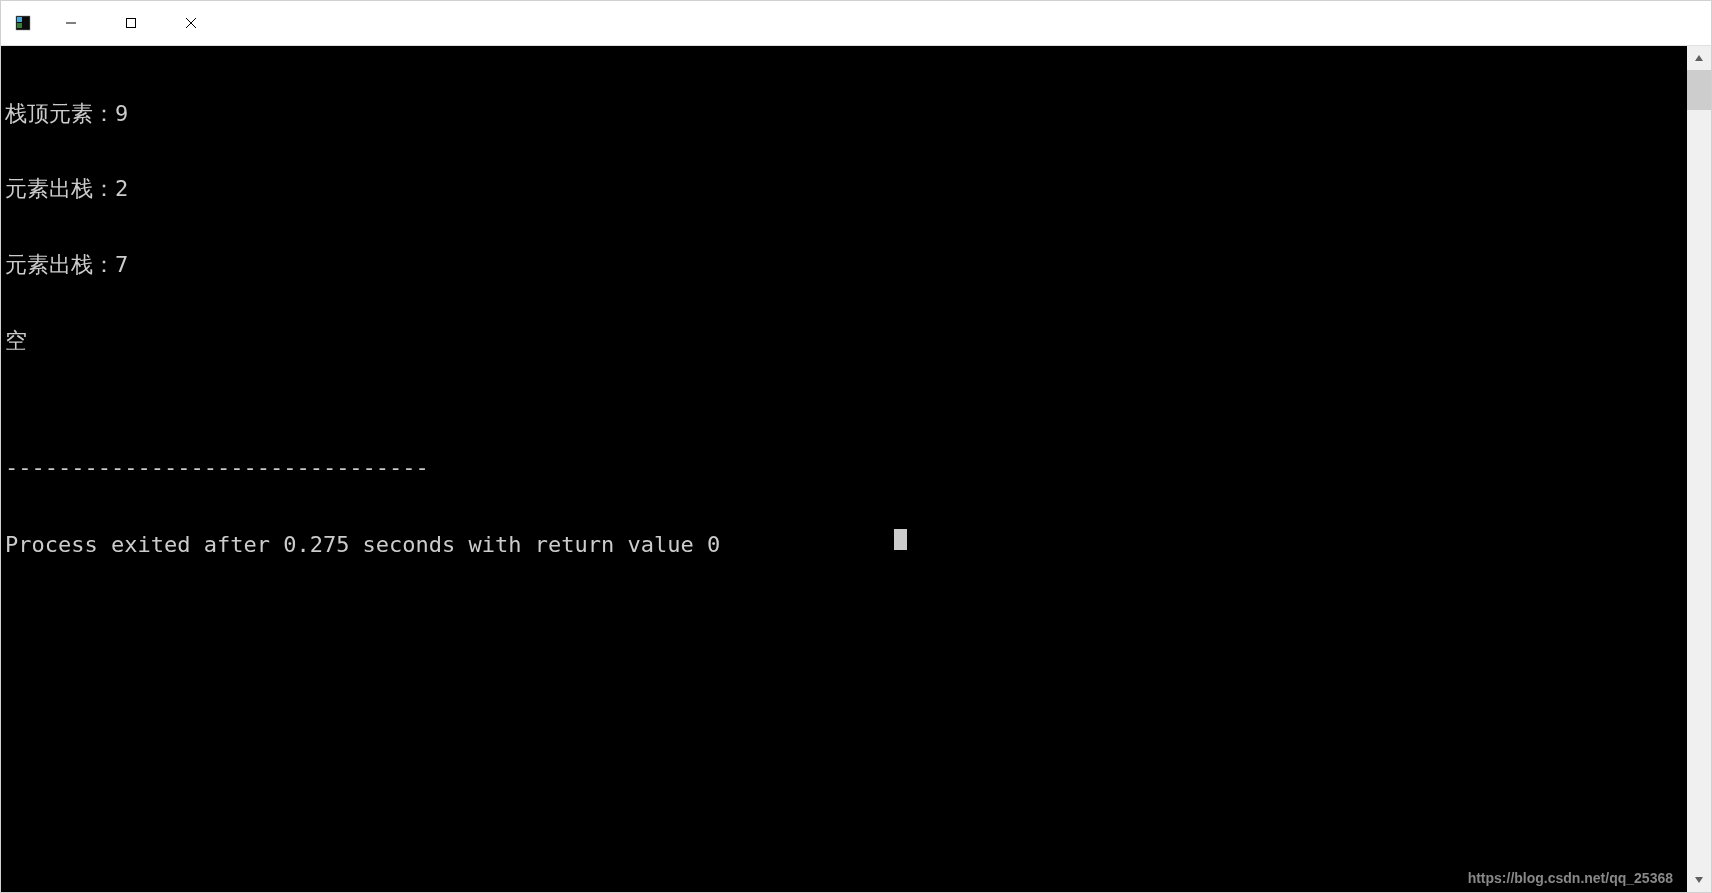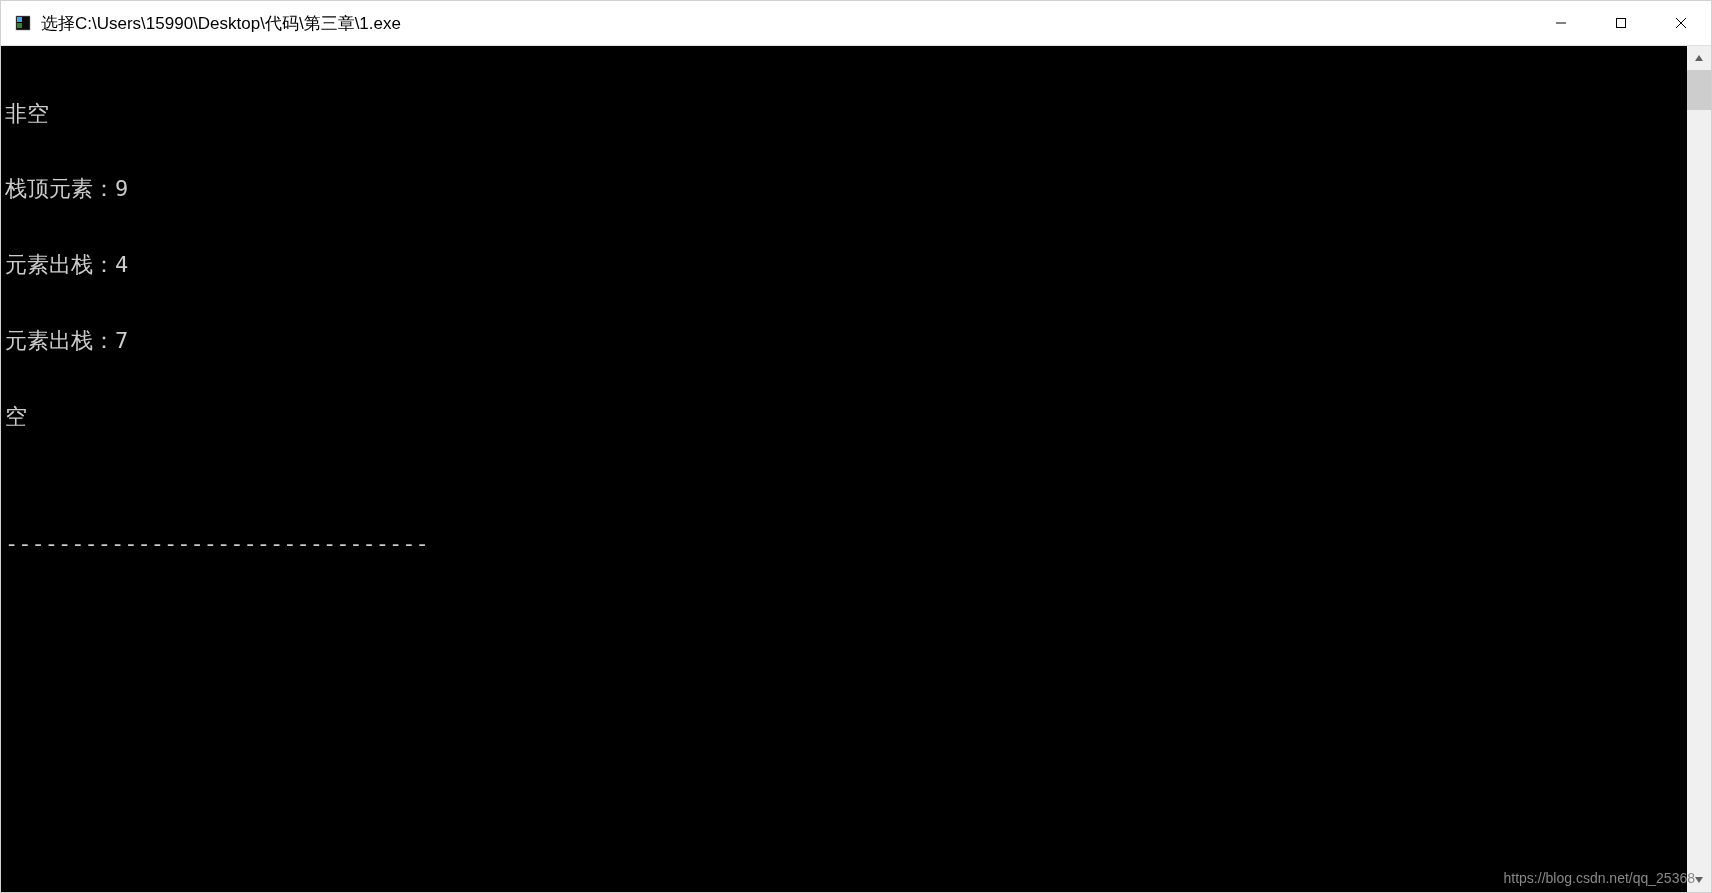--- a/index.html
+++ b/index.html
@@ -140,40 +140,40 @@
       top: 0;
       left: 0;
       right: 0;
       height: 40px;
       background: #cdcdcd;
       cursor: pointer;
     }
     .watermark {
       position: absolute;
       bottom: 6px;
-      right: 16px;
+      right: 38px;
       font-size: 14px;
       color: #888888;
       font-family: Arial, sans-serif;
       pointer-events: none;
+      font-weight: bold;
     }
   </style>
 </head>
 <body>
 
 <div class="window">
   <div class="titlebar">
     <div class="titlebar-icon">
       <svg viewBox="0 0 16 16">
         <rect x="1" y="1" width="14" height="14" fill="#0c0c0c" stroke="#888" stroke-width="0.5"></rect>
         <rect x="2" y="2" width="5" height="5" fill="#4aa8d8"></rect>
         <rect x="2" y="8" width="5" height="5" fill="#3a7a3a"></rect>
       </svg>
     </div>
-    <div class="titlebar-title">选择C:\Users\15990\Desktop\代码\第三章\1.exe</div>
     <div class="titlebar-controls">
       <div class="titlebar-btn">
         <svg viewBox="0 0 12 12">
             <line x1="1" y1="6" x2="11" y2="6"></line>
           </svg>
       </div>
       <div class="titlebar-btn">
         <svg viewBox="0 0 12 12">
             <rect x="1.5" y="1.5" width="9" height="9"></rect>
           </svg>
@@ -181,27 +181,27 @@
       <div class="titlebar-btn close">
         <svg viewBox="0 0 12 12">
             <line x1="1" y1="1" x2="11" y2="11"></line>
             <line x1="11" y1="1" x2="1" y2="11"></line>
           </svg>
       </div>
     </div>
   </div>
   <div class="content-area">
     <div class="console">
-      <span class="console-line">非空</span>
       <span class="console-line">栈顶元素：9</span>
-      <span class="console-line">元素出栈：4</span>
+      <span class="console-line">元素出栈：2</span>
       <span class="console-line">元素出栈：7</span>
       <span class="console-line">空</span>
       <span class="console-line"></span>
       <span class="console-line">--------------------------------</span>
+      <span class="console-line"><span>Process exited after 0.275 seconds with return value 0</span>             <span class="cursor-block"></span></span>
     </div>
     <div class="scrollbar">
       <div class="scrollbar-arrow">
         <svg viewBox="0 0 10 10">
             <polygon points="5,2 9,8 1,8"></polygon>
           </svg>
       </div>
       <div class="scrollbar-track">
         <div class="scrollbar-thumb"></div>
       </div>

